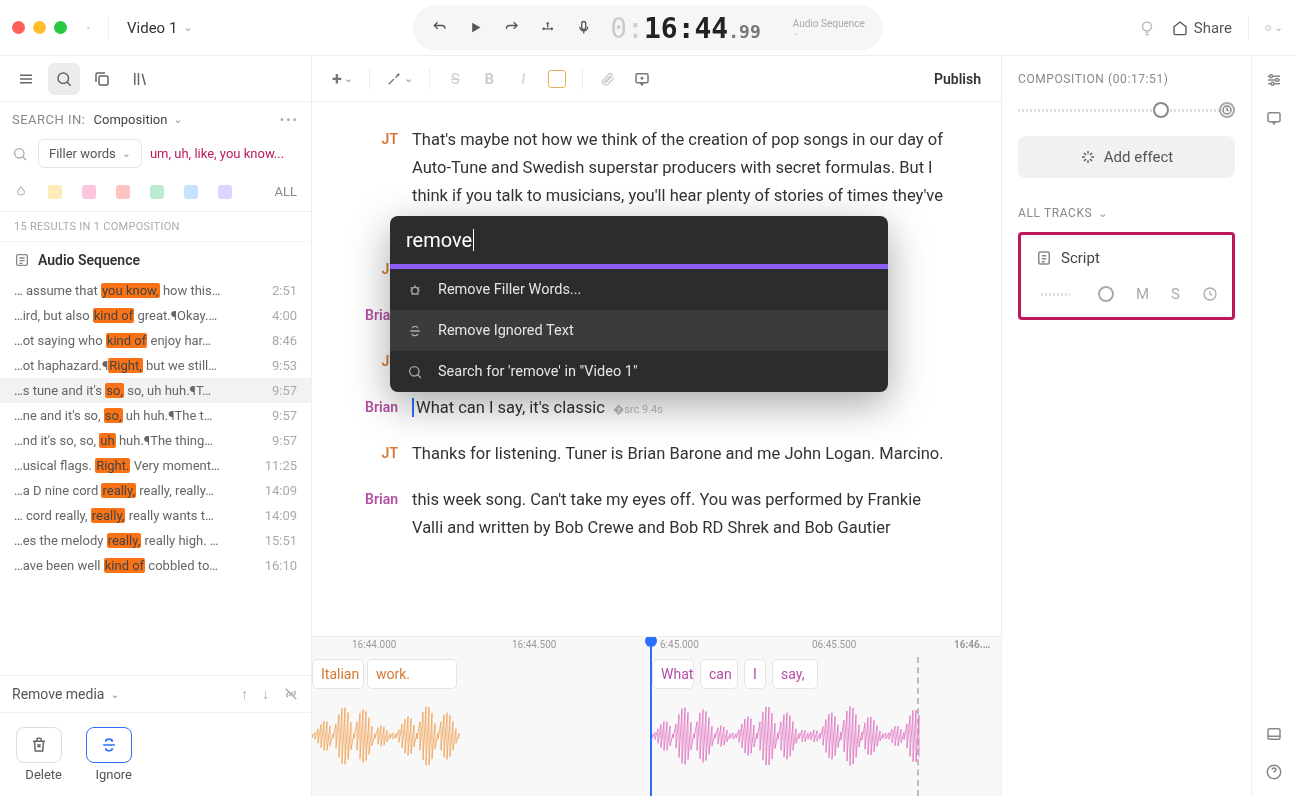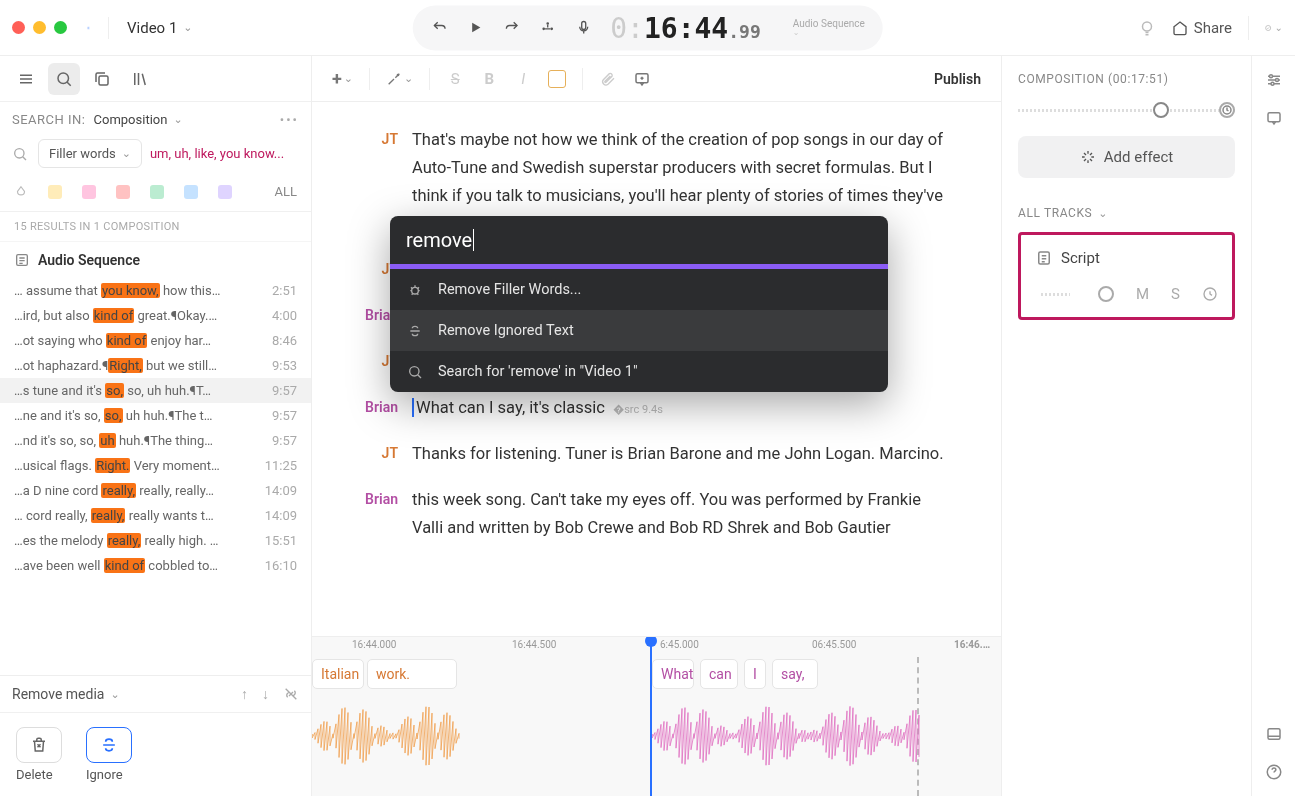--- a/index.html
+++ b/index.html
@@ -82,21 +82,21 @@
 .result-list { flex: 1; overflow-y: auto; min-height: 0;}
 .result-item { display: flex; align-items: center; padding: 5px 14px; font-size: 13px; color: #666; cursor: pointer;}
 .result-item.sel { background: #f2f2f2; align-items: center;}
 .result-item .txt { flex: 1; overflow: hidden; white-space: nowrap; text-overflow: ellipsis;}
 .result-item .hl { background: #f97316; color: #444; padding: 0 1px; border-radius: 2px;}
 .result-item .ts { color: #aaa; font-size: 13px; margin-left: 10px; flex-shrink: 0;}
 .sidebar-bottom { border-top: 1px solid #eee; }
 .rm-row { display: flex; align-items: center; padding: 10px 12px; font-size: 14px; color: #555; border-bottom: 1px solid #f0f0f0;}
 .rm-row .icons { margin-left: auto; display: flex; gap: 14px; color: #aaa;}
 .actions-row { display: flex; gap: 24px; padding: 14px 16px;}
-.action-btn { display: flex; flex-direction: column; align-items: flex-start; gap: 4px; font-size: 13px; color: #555; cursor: pointer;}
+.action-btn { display: flex; flex-direction: column; align-items: flex-end; gap: 4px; font-size: 13px; color: #555; cursor: pointer;}
 .action-btn .ibox { width: 46px; height: 36px; border: 1px solid #ddd; border-radius: 8px; display: flex; align-items: center; justify-content: center; color: #666;}
 .action-btn.primary .ibox { border-color: #2970ff; color: #2970ff;}
 .apply-row { display: flex; align-items: center; justify-content: flex-end; gap: 16px; padding: 10px 16px 16px;}
 .apply-all { color: #2970ff; font-weight: 600; cursor: pointer; font-size: 14px;}
 .apply-btn { background: #2970ff; color: #fff; border: none; padding: 8px 18px; border-radius: 7px; font-weight: 600; font-size: 14px; cursor: pointer;}
 
 
 .center {
   flex: 1; display: flex; flex-direction: column; min-width: 0; position: relative;
 }

